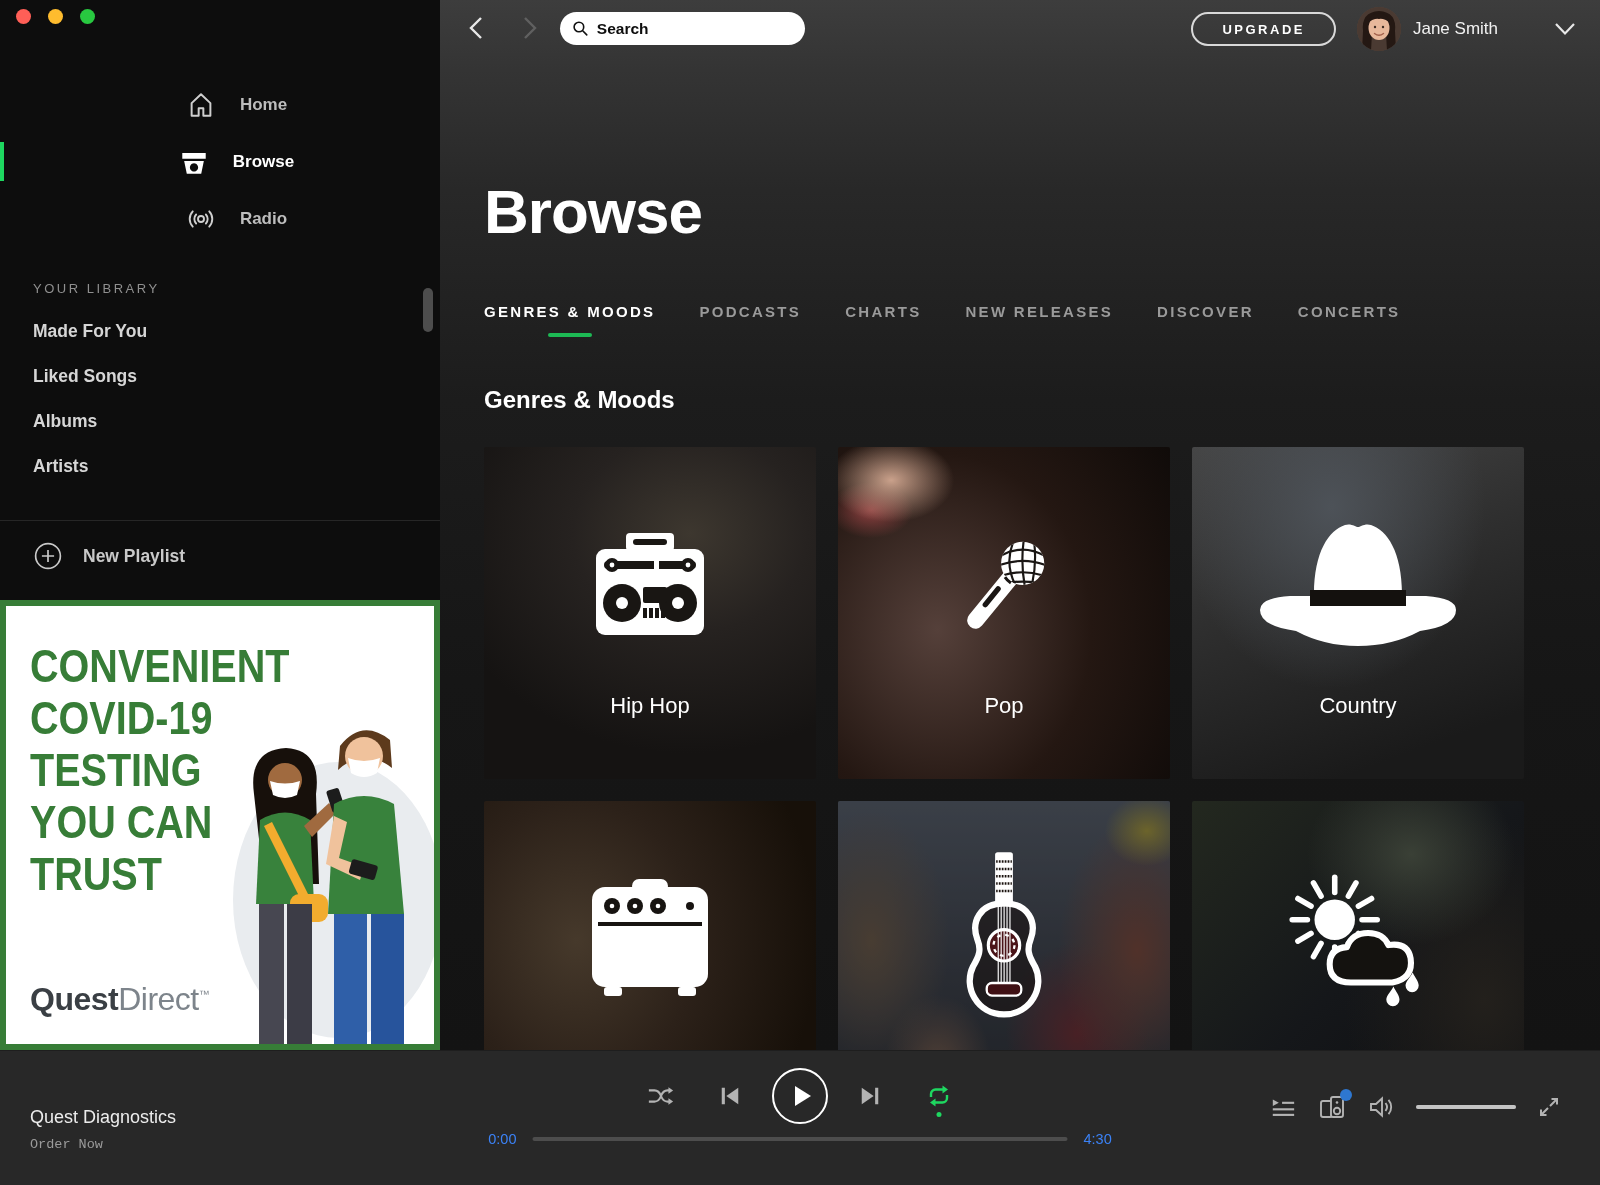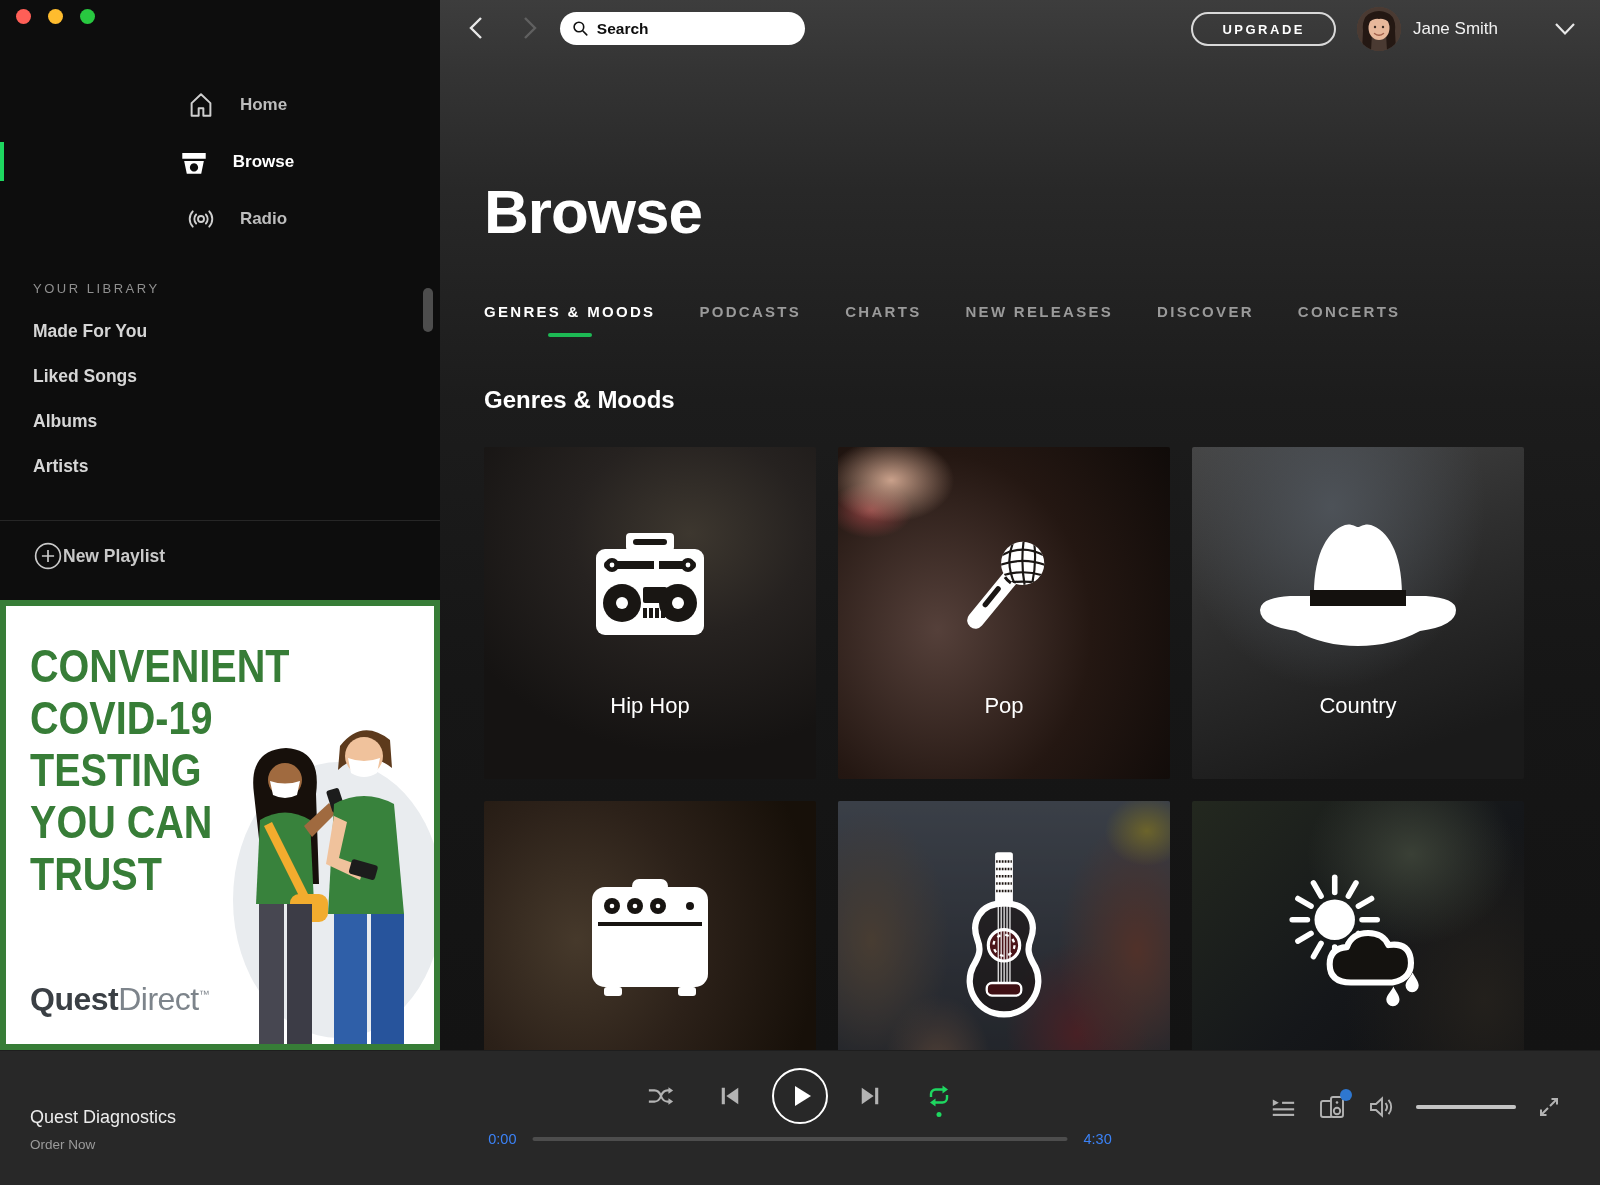--- a/index.html
+++ b/index.html
@@ -13,21 +13,21 @@
   .nav { position:absolute; top:76px; left:0; width:100%; }
   .nav-item { position:relative; display:flex; align-items:center; height:57px; padding-left:33px; color:#bdbdbd; font-size:17px; font-weight:600; cursor:pointer;justify-content:center; }
   .nav-item .nav-label { margin-left:24px; }
   .nav-item.active { color:#fff; font-weight:700; }
   .nav-item.active::before { content:''; position:absolute; left:0; top:9px; width:4px; height:39px; background:var(--accent-green,#1ed760); }
   .lib-header { position:absolute; top:281px; left:33px; font-size:13px; letter-spacing:2.5px; color:#8f8f8f; font-weight:500; }
   .lib-list { position:absolute; top:309px; left:0; width:100%; }
   .lib-item { height:45px; line-height:45px; padding-left:33px; font-size:17.5px; font-weight:600; color:#d6d6d6; cursor:pointer; }
   .sidebar-divider { position:absolute; top:520px; left:0; width:100%; height:1px; background:#262626; }
   .new-playlist { position:absolute; top:533px; left:0; width:100%; height:46px; display:flex; align-items:center; padding-left:33px; color:#c9c9c9; font-size:17.5px; font-weight:600; cursor:pointer; }
-  .new-playlist .nav-label { }
+  .new-playlist .nav-label { margin-left:20px; }
   .scroll-thumb { position:absolute; right:7px; top:288px; width:10px; height:44px; border-radius:5px; background:#4d4d4d; cursor:pointer; }
 
   
   #ad { position:absolute; left:0; top:600px; width:440px; height:450px; background:#ffffff; border:6px solid var(--ad-green,#377d37); overflow:hidden; cursor:pointer; }
   .ad-headline { position:absolute; left:24px; top:34px; color:var(--ad-green,#377d37); font-weight:800; font-size:46px; line-height:52px; transform:scaleX(.86); transform-origin:left top; letter-spacing:0; }
   .ad-logo { position:absolute; left:24px; bottom:26px; font-size:32px; letter-spacing:-.5px; }
   .ad-logo .q { font-weight:700; color:#3a3f44;text-align:center; }
   .ad-logo .d { font-weight:400; color:#7d848b; }
   .ad-logo .tm { font-size:11px; color:#7d848b; vertical-align:super; }
   .ad-illustration { position:absolute; right:-4px; bottom:-8px; }
@@ -63,21 +63,21 @@
   .ph-rock { background:radial-gradient(240px 280px at 28% 42%,#46392b 0%,#2c2119 50%,#171009 100%),#171009; }
   .ph-latin { background:radial-gradient(120px 200px at 10% 42%,#6e5c4a 0%,rgba(0,0,0,0) 65%),radial-gradient(60px 50px at 93% 9%,#a89b3e 0%,rgba(0,0,0,0) 70%),radial-gradient(130px 220px at 90% 45%,#7c4a3c 0%,rgba(0,0,0,0) 60%),radial-gradient(110px 140px at 72% 70%,#6e2e34 0%,rgba(0,0,0,0) 65%),radial-gradient(90px 120px at 30% 80%,#7a6050 0%,rgba(0,0,0,0) 60%),linear-gradient(180deg,#58606c 0%,#3e434c 50%,#262a30 100%); }
   .ph-latin::after { content:''; position:absolute; inset:0; background:rgba(10,10,14,.38); }
   .ph-mood { background:radial-gradient(160px 140px at 66% 16%,#3a4036 0%,rgba(0,0,0,0) 65%),radial-gradient(200px 260px at 88% 60%,#23201c 0%,rgba(0,0,0,0) 70%),linear-gradient(135deg,#23281f 0%,#15171a 50%,#0c0d0f 100%); }
   .tile-icon, .tile-label { z-index:2; }
 
   
   #player { position:absolute; left:0; bottom:0; width:1600px; height:135px; background:#282828; border-top:1px solid #1e1e1e; z-index:5; }
   .track-info { position:absolute; left:30px; top:28px;margin-top:28px; }
   .track-title { font-size:18px; color:#ececec; }
-  .track-sub { margin-top:9px; font-size:13.5px; color:#9b9b9b; cursor:pointer; }
+  .track-sub { margin-top:9px; font-size:13.5px; color:#9b9b9b; cursor:pointer;font-family:Liberation Mono, monospace; }
   .transport { position:absolute; left:50%; top:15px; transform:translateX(-50%); display:flex; align-items:center; gap:30px; height:60px; }
   .t-btn { display:flex; align-items:center; justify-content:center; cursor:pointer; }
   .t-shuffle { margin-right:14px; } .t-repeat { margin-left:14px; position:relative; }
   .repeat-dot { position:absolute; left:50%; bottom:-9px; transform:translateX(-50%); width:5px; height:5px; border-radius:50%; background:var(--accent-green,#1ed760); }
   .progress-row { position:absolute; left:50%; top:80px; transform:translateX(-50%); display:flex; align-items:center; gap:16px; }
   .time { font-size:14.5px; color:#3b82f6; min-width:36px; }
   .time.left { text-align:right; }
   .progress-track { position:relative; width:535px; height:4px; border-radius:2px; background:#4d4d4d; cursor:pointer; }
   .progress-fill { position:absolute; left:0; top:0; height:4px; border-radius:2px; background:#b3b3b3; }
   .right-controls { position:absolute; right:40px; top:40px; height:32px; display:flex; align-items:center; gap:22px; }

